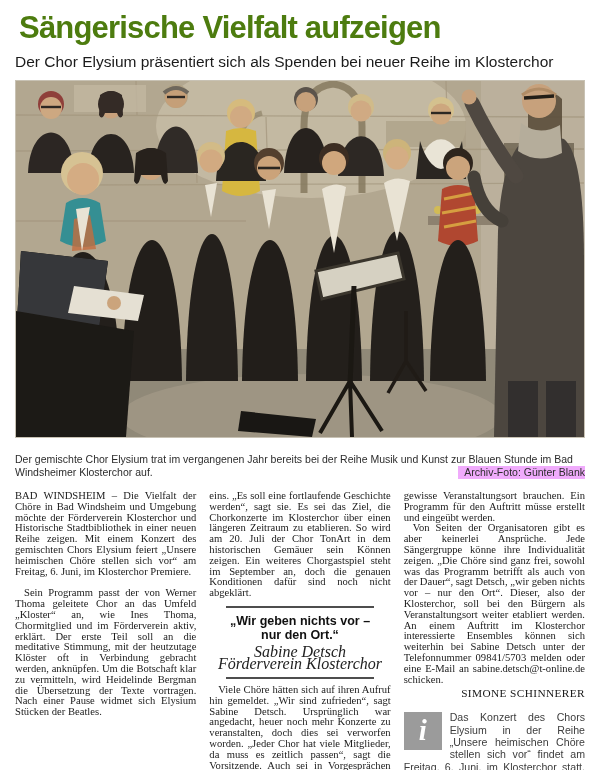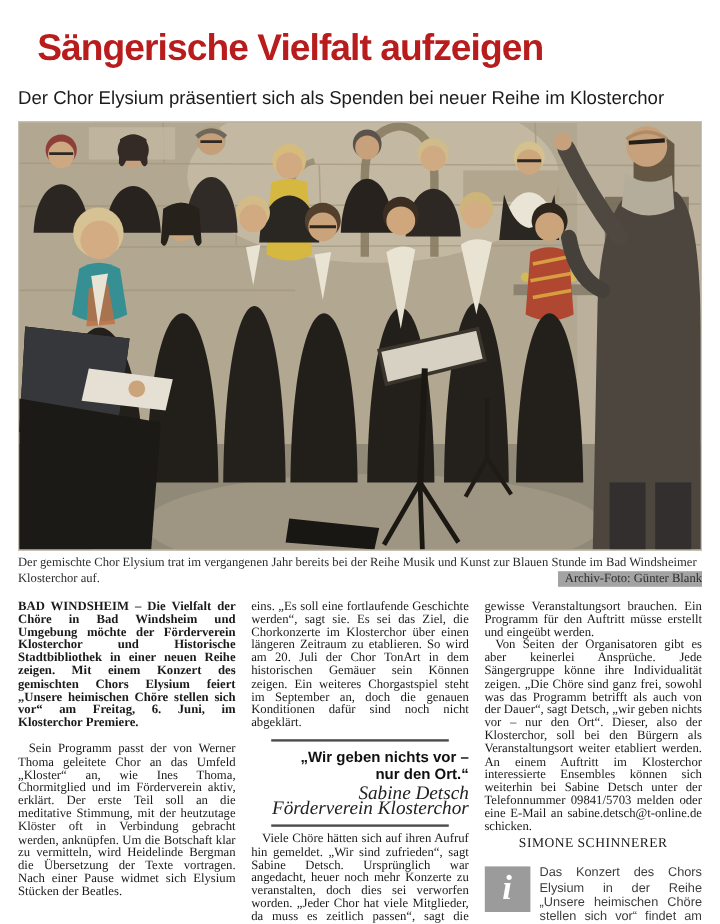--- a/index.html
+++ b/index.html
@@ -4,27 +4,27 @@
 <style>
   html, body { margin: 0; padding: 0; background: #ffffff; }
   body {
     width: 600px; height: 770px; overflow: hidden;
     font-family: "Liberation Serif", serif;
     color: #1c1c1c;
   }
   .page { padding: 6px 15px 0 15px; width: 570px; }
 
   .headline {
-    margin: 16px;
+    margin: 4px;
     font-family: "Liberation Sans", sans-serif;
     font-weight: 700;
     font-size: 31px;
     line-height: 36px;
     letter-spacing: -0.8px;
-    color: #b91c1c;
+    color: #4d7c0f;
   }
   .subheadline {
     margin: 7px 0 0 0;
     font-family: "Liberation Sans", sans-serif;
     font-weight: 400;
     font-size: 15.5px;
     line-height: 18px;
     color: #1b1b1b;
   }
 
@@ -32,58 +32,58 @@
     margin-top: 9px;
     width: 568px; height: 356px;
     border: 1px solid #c8c2b4;
     background: #b3a893;
     overflow: hidden;
   }
   .photo svg { display: block; }
 
   .caption-row {
     position: relative;
-    margin-top: 4px;
-    font-family: Liberation Serif, serif;
+    margin-top: 15px;
+    font-family: Liberation Sans, sans-serif;
     font-size: 10.5px; line-height: 13px;
     color: #2c2c2c;
   }
   .caption-text { display: block; padding-right: 0; }
   .photo-credit {
     position: absolute; right: 0; top: 13px;
-    background: #a3a3a3; padding-left: 6px;
+    background: #f0abfc; padding-left: 6px;
   }
 
   .columns {
     margin-top: 12px;
     display: flex; gap: 13px;
   }
   .col {
     flex: 1 1 0; min-width: 0;
     font-size: 10.6px; line-height: 10.8px;
     text-align: justify;
     color: #1a1a1a;
   }
   .col p { margin: 0; }
   .col p.indent { text-indent: 9px; }
-  .lead { font-weight: 700; margin-bottom: 11px !important; }
-
-  .pullquote { margin: 7px 0 6px 0; text-align: right; }
+  .lead { font-weight: 400; margin-bottom: 11px !important; }
+
+  .pullquote { margin: 7px 0 6px 0; text-align: center; }
   .pq-rule { width: 148px; height: 2px; background: #4d4d4d; margin: 0 auto; }
   .pq-text {
     font-family: "Liberation Sans", sans-serif;
     font-weight: 700; font-size: 12.5px; line-height: 14.5px;
     color: #101010; white-space: pre-line;
     margin: 6px 0 3px 0;
   }
   .pq-name, .pq-role { font-style: italic; font-size: 16px; line-height: 12px; color: #222; }
   .pq-role { margin-bottom: 7px; font-style: italic; }
 
   .byline {
-    text-align: center;
+    text-align: right;
     font-size: 11.3px; letter-spacing: 0.4px;
     margin-top: 3px; color: #151515;
   }
 
   .infobox {
     margin-top: 12px;
     font-family: "Liberation Sans", sans-serif;
     font-size: 10.6px; line-height: 12.4px;
     color: #3c3c3c;
     text-align: justify;

